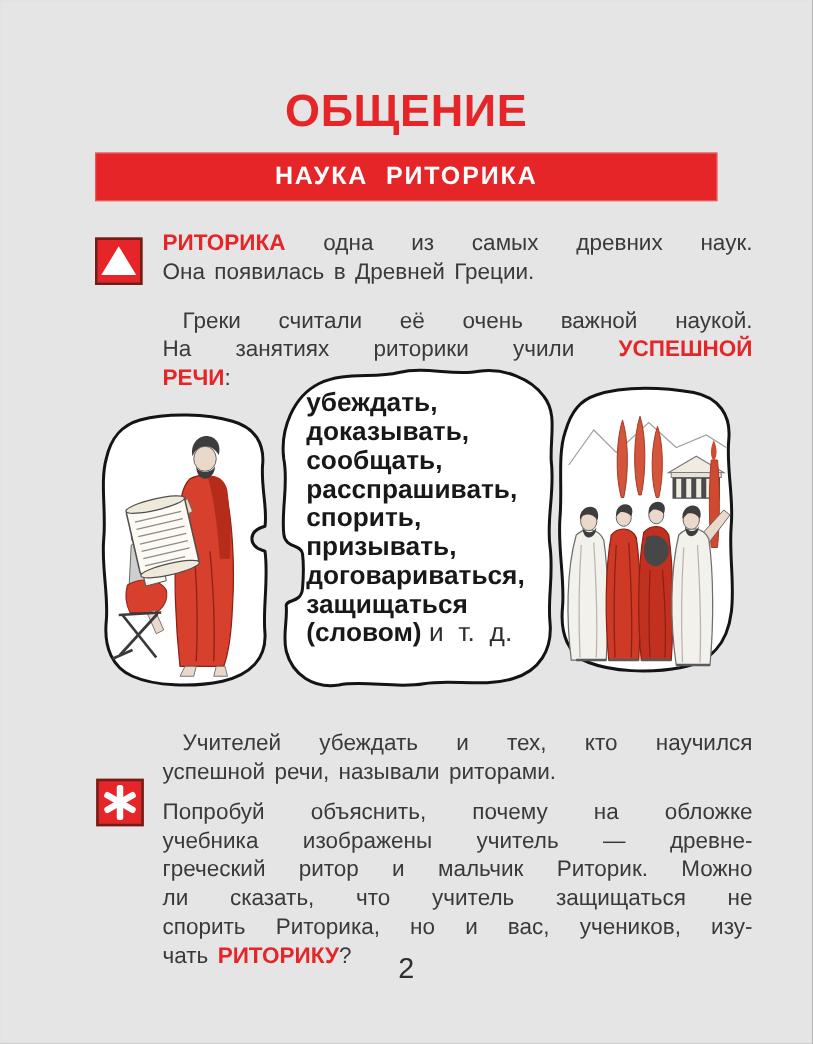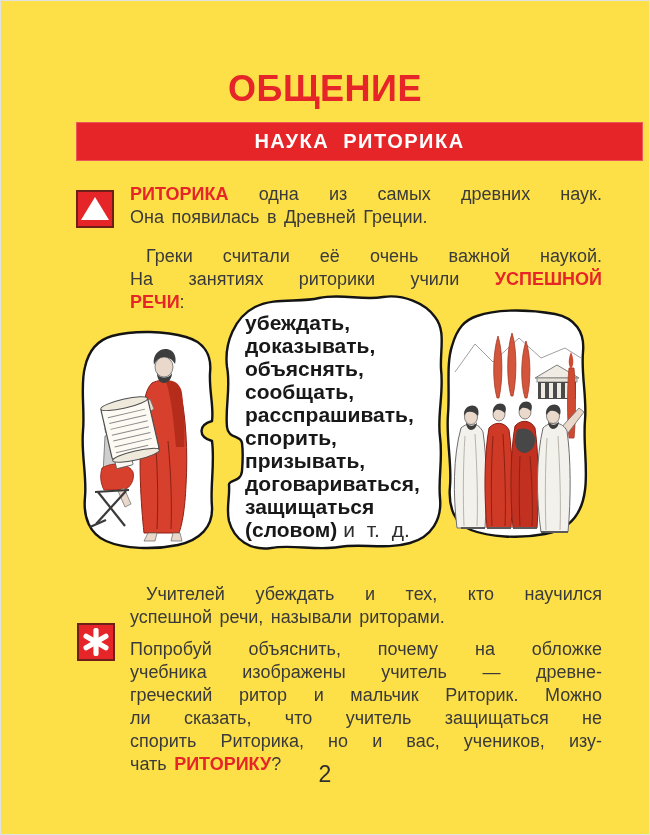--- a/index.html
+++ b/index.html
@@ -2,31 +2,31 @@
 <html lang="ru" style="--accent: #e52528; --body-text: #3a3a3a;"><head>
 <meta charset="utf-8">
 <style>
   :root{
     --accent:#e52528;
     --body-text:#3a3a3a;
   }
   html,body{margin:0;padding:0;background:#777;}
   .page{
     position:relative;width:650px;height:835px;margin:0 auto;
-    background:#fde047;overflow:hidden;
+    background:#e5e5e5;overflow:hidden;
     font-family:"Liberation Sans","DejaVu Sans",sans-serif;
     box-shadow:inset 0 0 0 1px #e2e2e2;
   }
   .title{
     position:absolute;top:70px;left:0;width:650px;text-align:center;
     font-size:36px;line-height:38px;font-weight:bold;color:var(--accent);
     letter-spacing:.5px;
   }
   .banner{
-    position:absolute;left:76px;top:122px;width:567px;height:39px;
+    position:absolute;left:76px;top:122px;width:498px;height:39px;
     background:var(--accent);display:flex;align-items:center;justify-content:center;
     box-shadow:inset 0 0 0 1px rgba(255,180,180,.35);
   }
   .banner-label{
     color:#ffffff;font-weight:bold;font-size:20px;letter-spacing:1.5px;white-space:pre;
   }
   .marker{
     position:absolute;width:38px;height:38px;background:var(--accent);
     border:2px solid #6d1f18;box-sizing:border-box;
     display:flex;align-items:center;justify-content:center;
@@ -121,21 +121,20 @@
     </svg>
   </div>
 
   <div class="blob-panel" style="left:213px;top:293px;width:240px;height:262px;">
     <svg width="240" height="262" viewBox="0 0 240 262">
       <path d="M42,14 C62,4 86,10 106,5 C128,0 150,8 170,4 C190,1 212,10 222,24 C233,38 227,56 228,76 C231,100 224,122 227,144 C230,166 225,186 227,205 C229,226 219,244 197,250 C173,257 148,250 126,254 C104,258 78,251 58,255 C38,258 21,247 16,228 C13,215 17,204 16,192 C15,186 28,190 29,178 C30,166 30,158 29,150 C28,142 15,146 14,134 C12,114 18,94 14,74 C11,50 22,24 42,14 Z" fill="#ffffff" stroke="#141414" stroke-width="2.4" stroke-linejoin="round"></path>
     </svg>
     <div class="skills-text">
       <div>убеждать,</div>
       <div>доказывать,</div>
-      <div>объяснять,</div>
       <div>сообщать,</div>
       <div>расспрашивать,</div>
       <div>спорить,</div>
       <div>призывать,</div>
       <div>договариваться,</div>
       <div>защищаться</div>
       <div><span>(словом)</span> <span class="skills-suffix">и т. д.</span></div>
     </div>
   </div>
 

